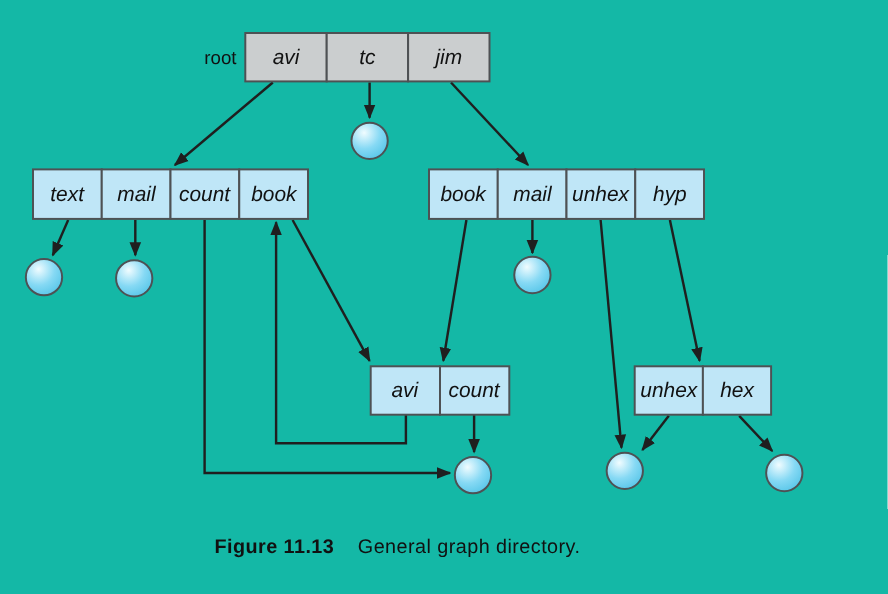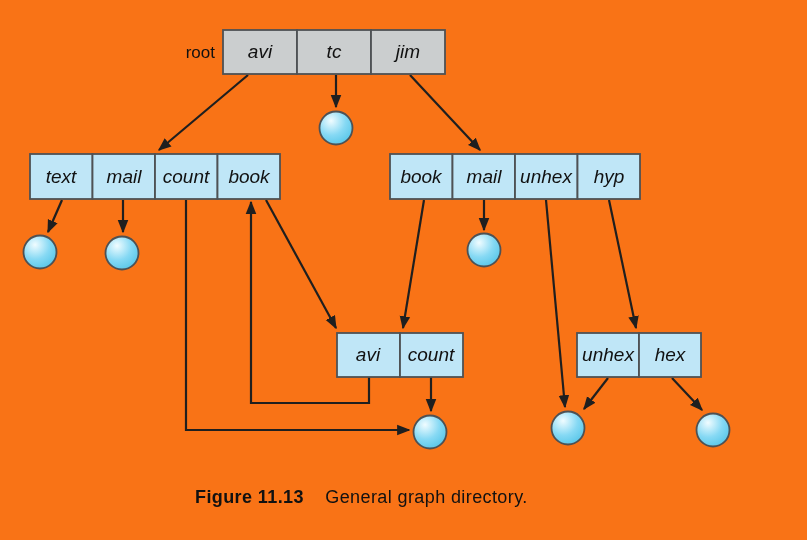--- a/index.html
+++ b/index.html
@@ -4,21 +4,21 @@
 <style>
   html, body {
     margin: 0;
     padding: 0;
     background: #ffffff;
   }
   .page {
     position: relative;
     width: 807px;
     height: 540px;
-    background: #f97316;
+    background: #14b8a6;
     overflow: hidden;
   }
   svg { display: block; }
   text {
     font-family: "Liberation Sans", sans-serif;
     fill: var(--text, #111111);
   }
   .cell {
     fill: var(--dir-fill, #bfe6f7);
     stroke: var(--border, #4e5154);

